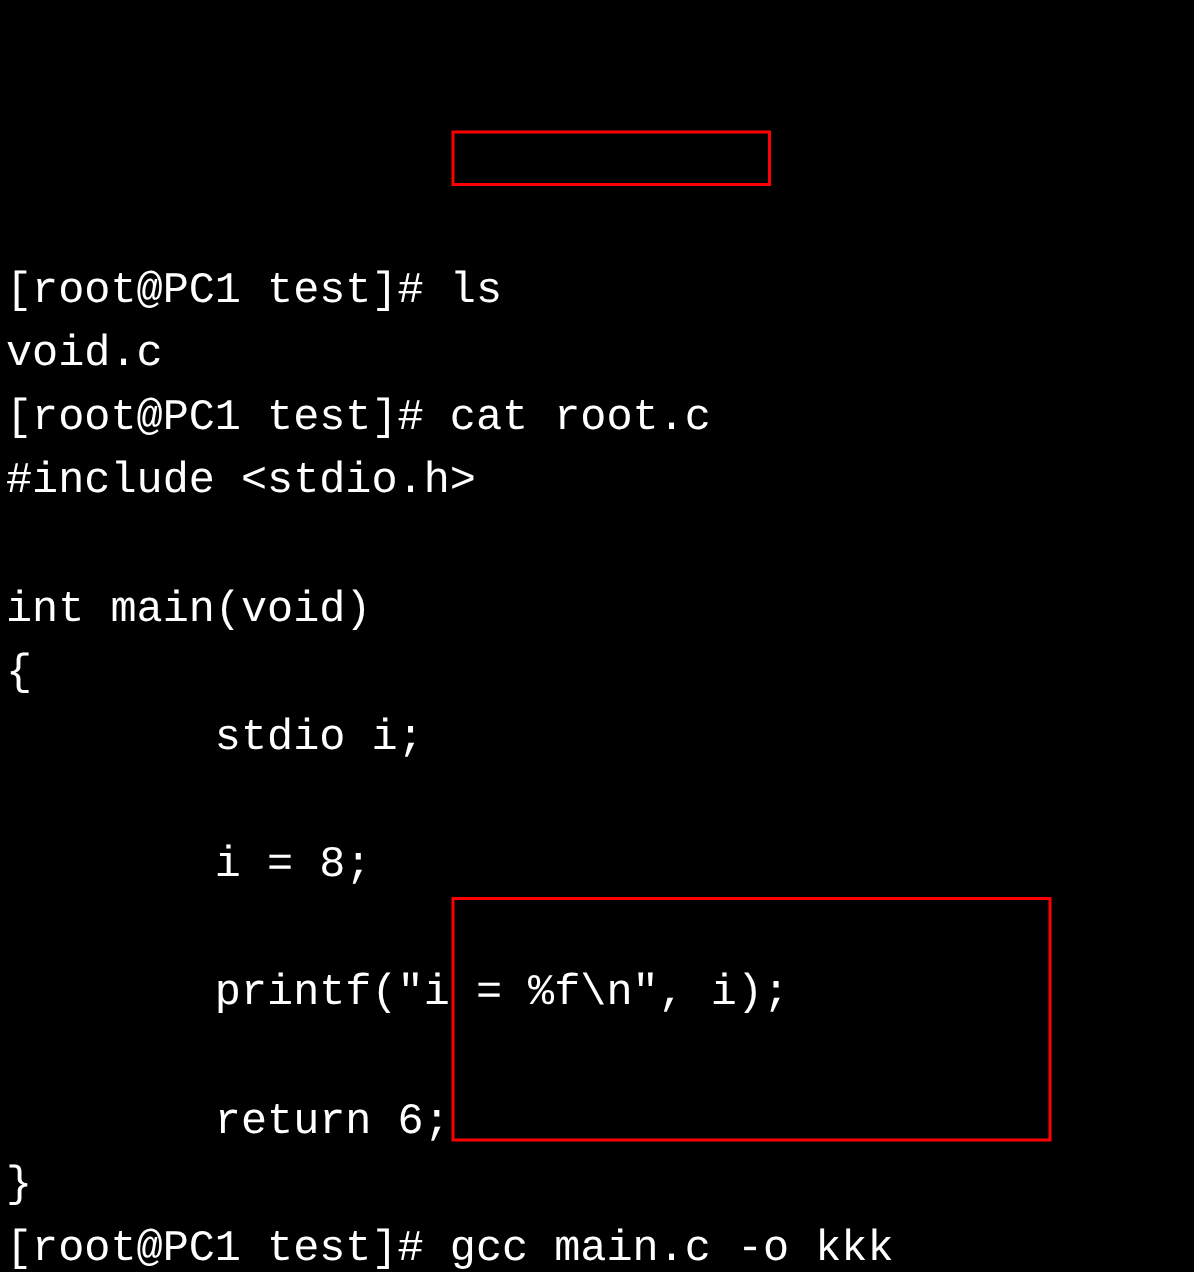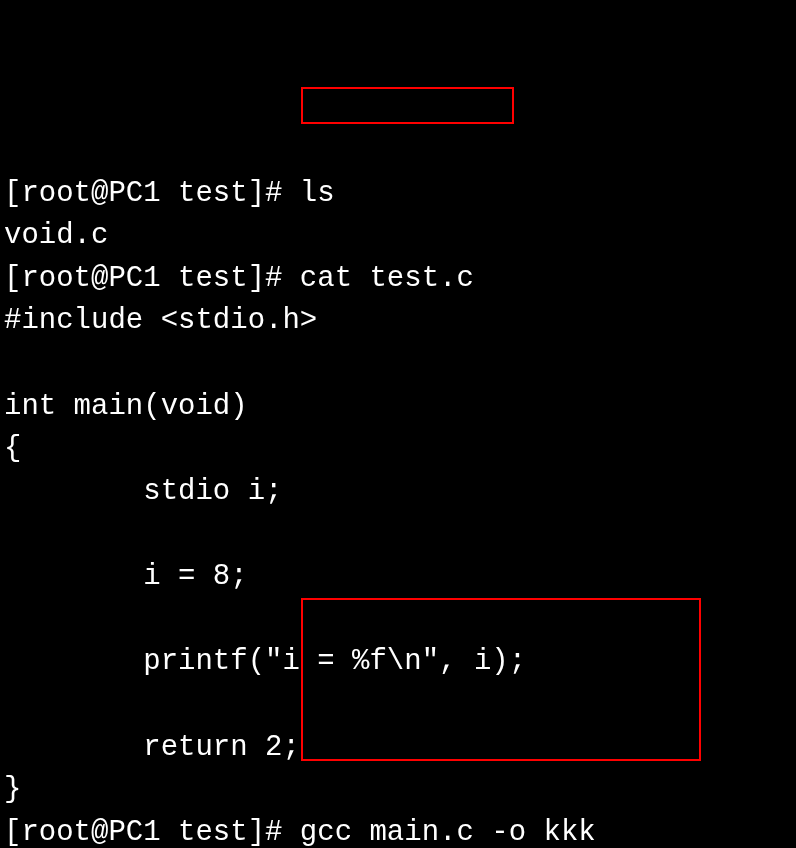--- a/index.html
+++ b/index.html
@@ -40,32 +40,32 @@
       height: 163px;
     }
   </style>
 </head>
 <body>
 
 
 
 <div class="terminal"><span>[root@PC1 test]# </span><span>ls</span>
 <span>void.c</span>
-<span>[root@PC1 test]# </span><span>cat test.c</span>
+<span>[root@PC1 test]# </span><span>cat root.c</span>
 <span>#include &lt;stdio.h&gt;</span>
 <span></span>
 <span>int main(void)</span>
 <span>{</span>
 <span>        stdio i;</span>
 <span></span>
 <span>        i = 8;</span>
 <span></span>
 <span>        printf("i = %f\n", i);</span>
 <span></span>
-<span>        return 2;</span>
+<span>        return 6;</span>
 <span>}</span>
 <span>[root@PC1 test]# </span><span>gcc main.c -o kkk</span>
 
 
 
 
 </div>
 
 <div class="highlight-box box1"></div>
 <div class="highlight-box box2"></div>

